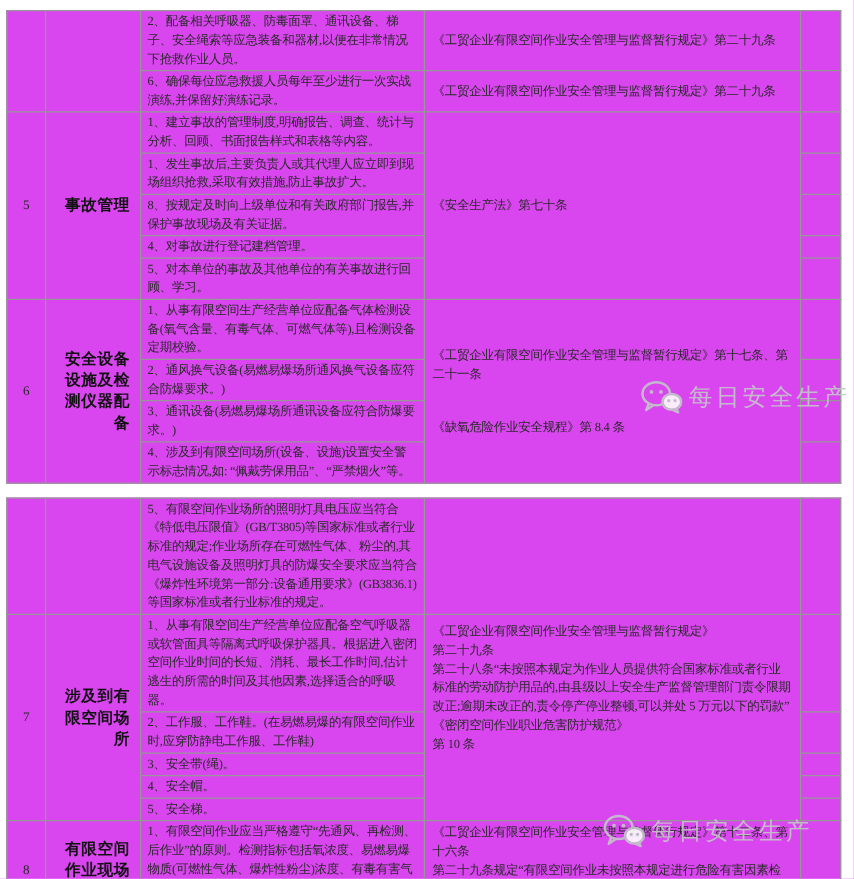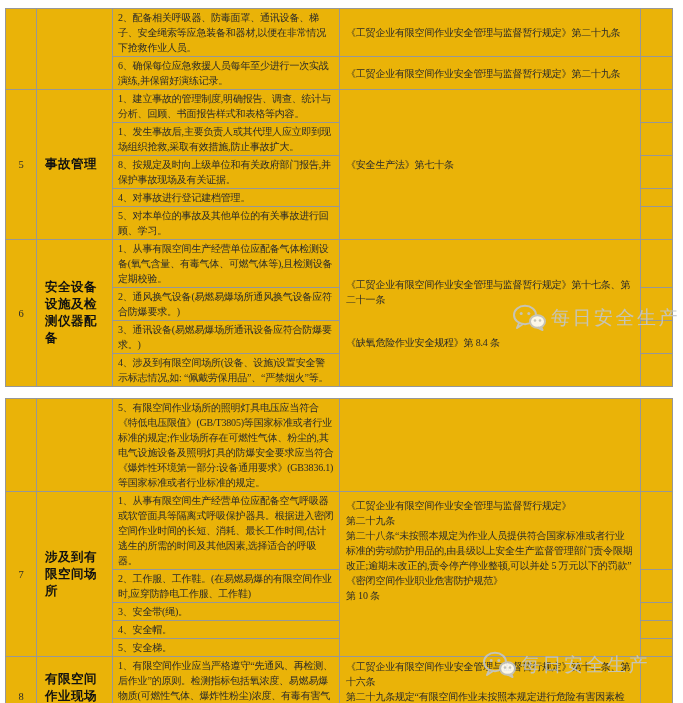--- a/index.html
+++ b/index.html
@@ -1,31 +1,31 @@
 <!DOCTYPE html>
 <html><head>
 <meta charset="utf-8">
 <style>
   html,body{margin:0;padding:0}
   body{
     width:683px;height:703px;background:#ffffff;position:relative;overflow:hidden;
     font-family:"Liberation Serif","DejaVu Serif",serif;color:#222;
   }
   .doc{position:absolute;left:5px;top:8px;width:667px}
-  table{border-collapse:collapse;table-layout:fixed;width:667px;background:#eab308}
+  table{border-collapse:collapse;table-layout:fixed;width:667px;background:#d946ef}
   td{
     border:1px solid #979797;
     font-size:10px;line-height:15px;letter-spacing:-0.2px;
     padding:1px 5px;vertical-align:top;word-break:break-all;color:#2a2a2a;
   }
   .c-num{text-align:center;vertical-align:middle;font-size:10.5px;letter-spacing:0}
   .c-cat{
     vertical-align:middle;font-family:"Liberation Sans","DejaVu Sans",sans-serif;
     font-weight:bold;font-size:12.5px;line-height:17px;letter-spacing:0.5px;
-    padding:2px 8px;color:#111;
+    padding:2px 8px;color:#111;text-align:right;
   }
   .c-reg{vertical-align:middle;padding:2px 6px}
   .c-reg.top{vertical-align:top;padding-top:6px}
   .c-reg.top2{vertical-align:top;padding-top:2px}
   .c-reg .para + .para{margin-top:28px}
   .c-chk{padding:0}
   .gap{height:11px}
   .wm{
     position:absolute;display:flex;align-items:center;gap:5px;
     color:#c3c6c9;font-family:Liberation Serif, serif;

